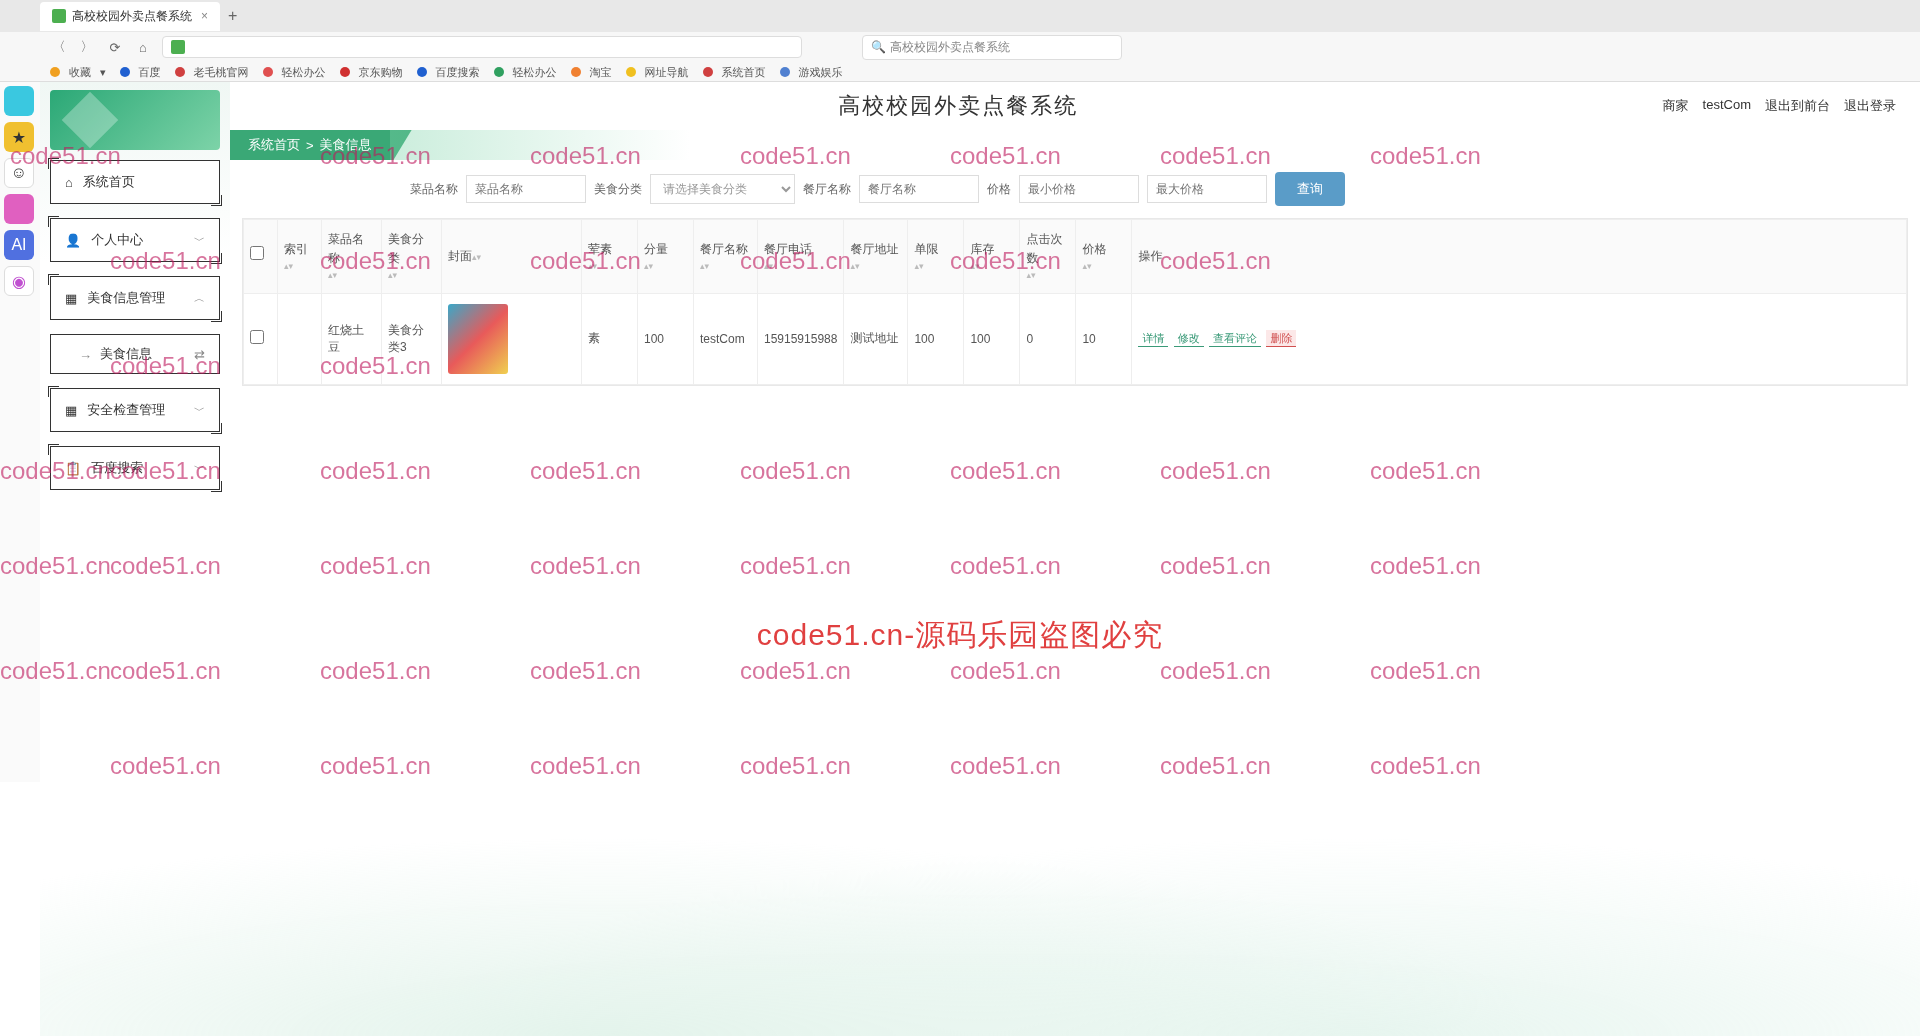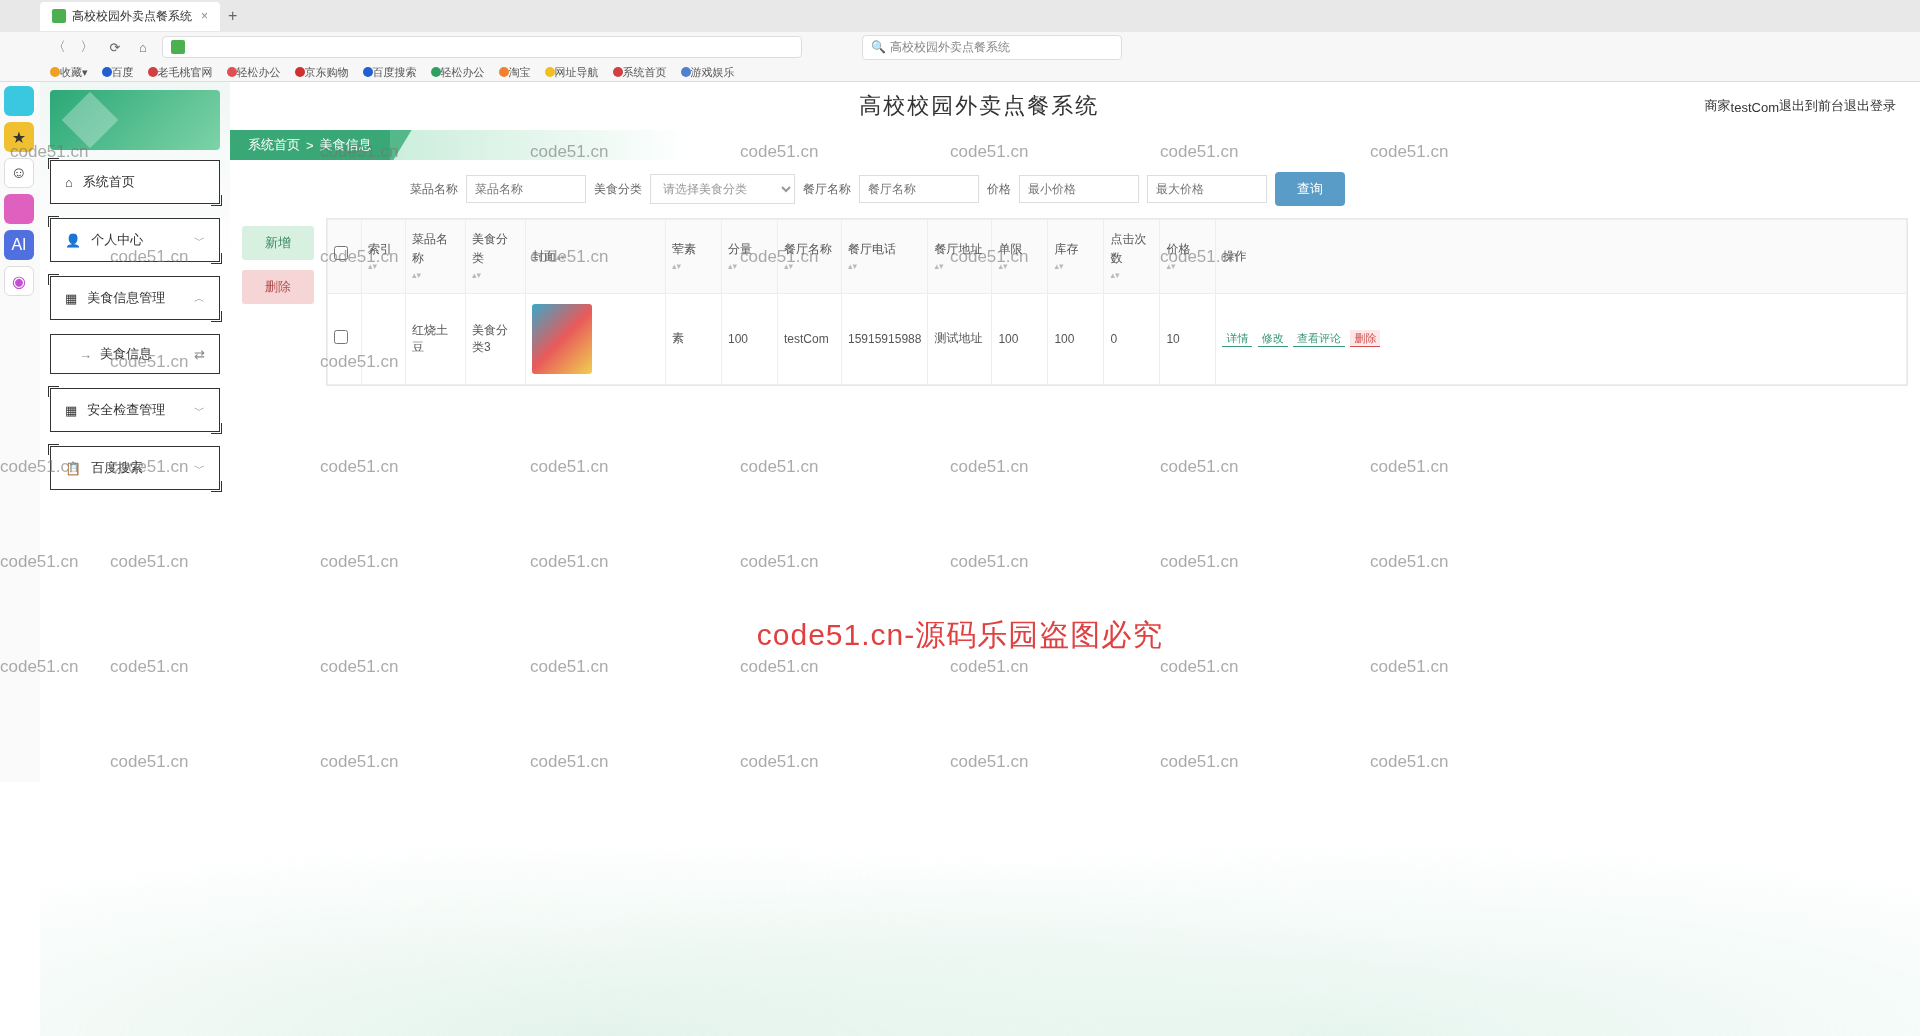--- a/index.html
+++ b/index.html
@@ -11,39 +11,39 @@
 .tab-close{margin-left:auto;color:#888;cursor:pointer}
 .new-tab{margin-left:8px;color:#666;font-size:16px;cursor:pointer}
 .addr-bar{height:30px;display:flex;align-items:center;gap:10px;padding:0 50px}
 .nav-btn{width:18px;height:18px;color:#666;cursor:pointer;display:flex;align-items:center;justify-content:center}
 .url-box{flex:0 0 640px;display:flex;align-items:center;gap:6px;background:#fff;border:1px solid #ddd;border-radius:4px;padding:3px 8px;font-size:12px}
 .url-shield{width:14px;height:14px;background:#4caf50;border-radius:2px}
 .url-text{flex:1;color:#888}
 .url-text b{color:#333}
 .search-box{flex:0 0 260px;display:flex;align-items:center;gap:4px;background:#fff;border:1px solid #ddd;border-radius:4px;padding:3px 8px;font-size:12px;color:#888}
 .bookmark-bar{height:20px;display:flex;align-items:center;gap:14px;padding:0 50px;font-size:11px}
-.bm-item{display:flex;align-items:center;gap:0;color:#555;cursor:pointer}
+.bm-item{display:flex;align-items:center;gap:9px;color:#555;cursor:pointer}
 .bm-dot{width:10px;height:10px;border-radius:50%}
 .left-dock{position:absolute;left:0;top:82px;width:40px;height:700px;display:flex;flex-direction:column;gap:6px;padding:4px;background:#fafafa}
 .dock-item{width:30px;height:30px;border-radius:6px;display:flex;align-items:center;justify-content:center;font-size:16px}
 .app{position:absolute;left:40px;top:82px;width:1880px;height:954px;background:#fff;display:flex}
 .sidebar{width:190px;padding:8px 10px;background:linear-gradient(180deg,#f0f7f4,#fff 180px)}
 .logo-area{height:60px;background:linear-gradient(135deg,#2ba876,#7dd3a8);border-radius:4px;margin-bottom:10px;position:relative;overflow:hidden}
 .logo-area::before{content:"";position:absolute;width:40px;height:40px;background:rgba(255,255,255,.3);transform:rotate(45deg);top:10px;left:20px}
 .menu-item{display:flex;align-items:center;gap:10px;padding:12px 14px;margin-bottom:14px;border:1px solid #333;background:#fff;font-size:13px;cursor:pointer;position:relative}
 .menu-item.corner::before,.menu-item.corner::after{content:"";position:absolute;width:10px;height:10px;border:1px solid #333}
 .menu-item.corner::before{top:-3px;left:-3px;border-right:none;border-bottom:none}
 .menu-item.corner::after{bottom:-3px;right:-3px;border-left:none;border-top:none}
 .menu-item .chev{margin-left:auto;color:#888;font-size:11px}
 .submenu-item{display:flex;align-items:center;padding:10px 14px 10px 28px;margin-bottom:14px;border:1px solid #333;background:#fff;font-size:13px;cursor:pointer;position:relative}
 .submenu-item.active{font-weight:500}
 .main{flex:1;display:flex;flex-direction:column}
 .app-header{height:48px;display:flex;align-items:center;padding:0 24px}
 .app-title{flex:1;text-align:center;font-size:22px;font-weight:500;letter-spacing:2px}
-.header-right{display:flex;align-items:flex-end;gap:0;font-size:13px}
+.header-right{display:flex;align-items:flex-start;gap:14px;font-size:13px}
 .header-right span{cursor:pointer}
 .breadcrumb-wrap{height:30px;position:relative}
 .breadcrumb{display:inline-flex;align-items:center;gap:6px;background:#3aa876;color:#fff;padding:6px 40px 6px 18px;font-size:13px;clip-path:polygon(0 0,100% 0,90% 100%,0 100%)}
 .breadcrumb-ext{position:absolute;left:160px;top:0;width:300px;height:30px;background:linear-gradient(90deg,#7dd3a8,transparent);opacity:.4}
 .filter-bar{display:flex;align-items:center;gap:8px;padding:12px 180px 12px 180px;font-size:12px}
 .filter-label{color:#666;white-space:nowrap}
 .filter-input,.filter-select{border:1px solid #ddd;padding:6px 8px;font-size:12px;color:#999;background:#fff}
 .filter-input{width:120px}
 .filter-select{width:145px}
 .query-btn{background:#5a9cc8;color:#fff;border:none;padding:8px 22px;border-radius:4px;cursor:pointer;font-size:13px}
@@ -56,21 +56,21 @@
 table{width:100%;border-collapse:collapse;font-size:12px}
 th,td{border:1px solid #eee;padding:10px 6px;text-align:left;vertical-align:middle;color:#555}
 th{background:#fafafa;font-weight:500;line-height:1.6}
 th .sort{color:#bbb;font-size:9px;display:block}
 .cb{width:14px;height:14px}
 .row-img{width:60px;height:70px;background:linear-gradient(135deg,#3aa8c8,#e85a5a,#f0d050);border-radius:3px}
 .op-link{color:#3a9a78;cursor:pointer;font-size:11px;padding:2px 4px;border-bottom:1px solid #3a9a78;margin-right:2px}
 .op-link.danger{color:#d05050;border-color:#d05050;background:#fce8e8}
 .watermark{position:absolute;bottom:380px;left:50%;transform:translateX(-50%);font-size:30px;color:#e04040;font-weight:500;letter-spacing:1px;pointer-events:none}
 .wm-grid{position:absolute;inset:82px 0 0 0;pointer-events:none}
-.wm-cell{position:absolute;color:#737373;font-size:17px;opacity:.6}
+.wm-cell{position:absolute;color:#be185d;font-size:24px;opacity:.6}
 .bg-wave{position:absolute;bottom:0;left:40px;right:0;height:280px;background:radial-gradient(ellipse at 30% 100%,#c8e8d8 0%,transparent 50%),radial-gradient(ellipse at 70% 100%,#d0ece0 0%,transparent 50%);opacity:.5;pointer-events:none}
 </style>
 </head>
 <body>
 
 <div class="browser-chrome">
   <div class="tab-bar">
     <div class="browser-tab">
       <span class="tab-icon"></span>
       <span>高校校园外卖点餐系统</span>
@@ -207,24 +207,20 @@
       <select class="filter-select"><option>请选择美食分类</option></select>
       <span class="filter-label">餐厅名称</span>
       <input class="filter-input" placeholder="餐厅名称" style="">
       <span class="filter-label">价格</span>
       <input class="filter-input" placeholder="最小价格" style="">
       <input class="filter-input" placeholder="最大价格" style="">
       <button class="query-btn">查询</button>
     </div>
 
     <div class="content-row">
-      <div class="action-col">
-        <div class="action-btn btn-add">新增</div>
-        <div class="action-btn btn-del">删除</div>
-      </div>
       <div class="table-wrap">
         <table>
           <thead>
             <tr>
               <th style="width:34px"><input type="checkbox" class="cb" style=""></th>
               <th style="width:44px"><span>索引</span><span class="sort">▴▾</span></th>
               <th style="width:60px"><span>菜品名称</span><span class="sort">▴▾</span></th>
               <th style="width:60px"><span>美食分类</span><span class="sort">▴▾</span></th>
               <th style="width:140px"><span>封面</span><span class="sort" style="display:inline">▴▾</span></th>
               <th style="width:56px"><span>荤素</span><span class="sort">▴▾</span></th>

